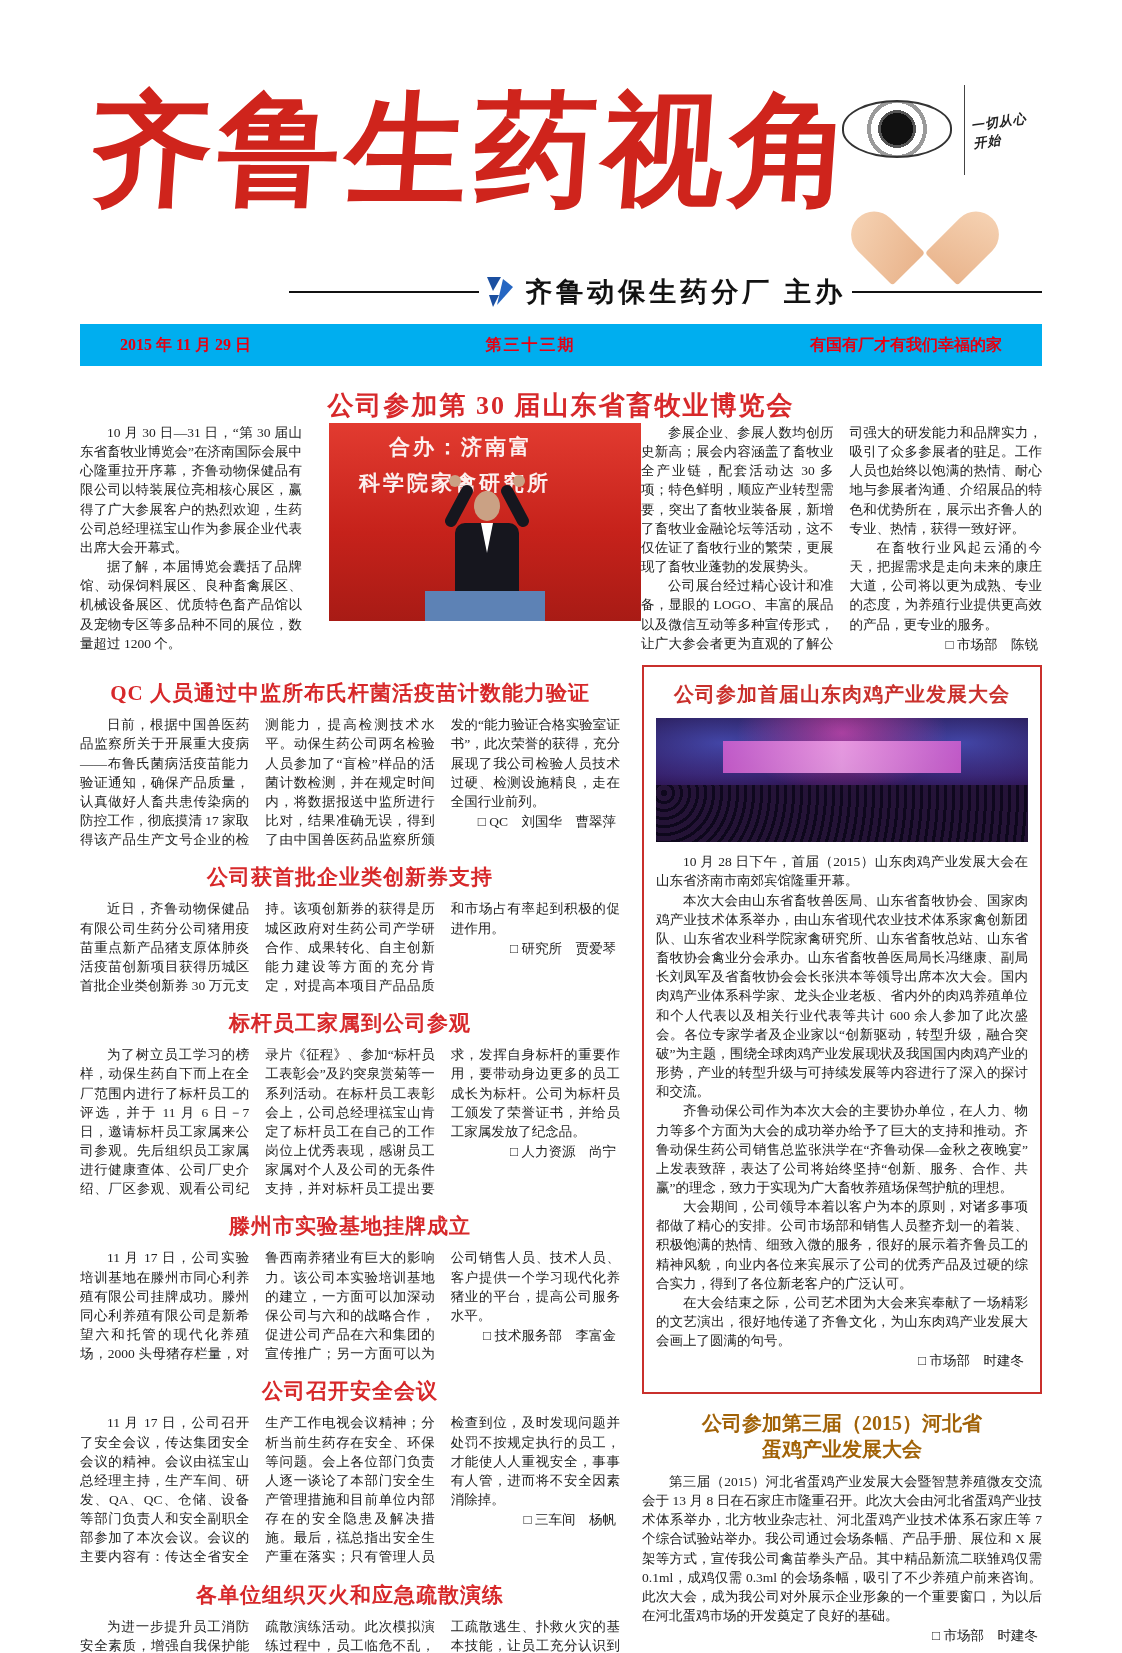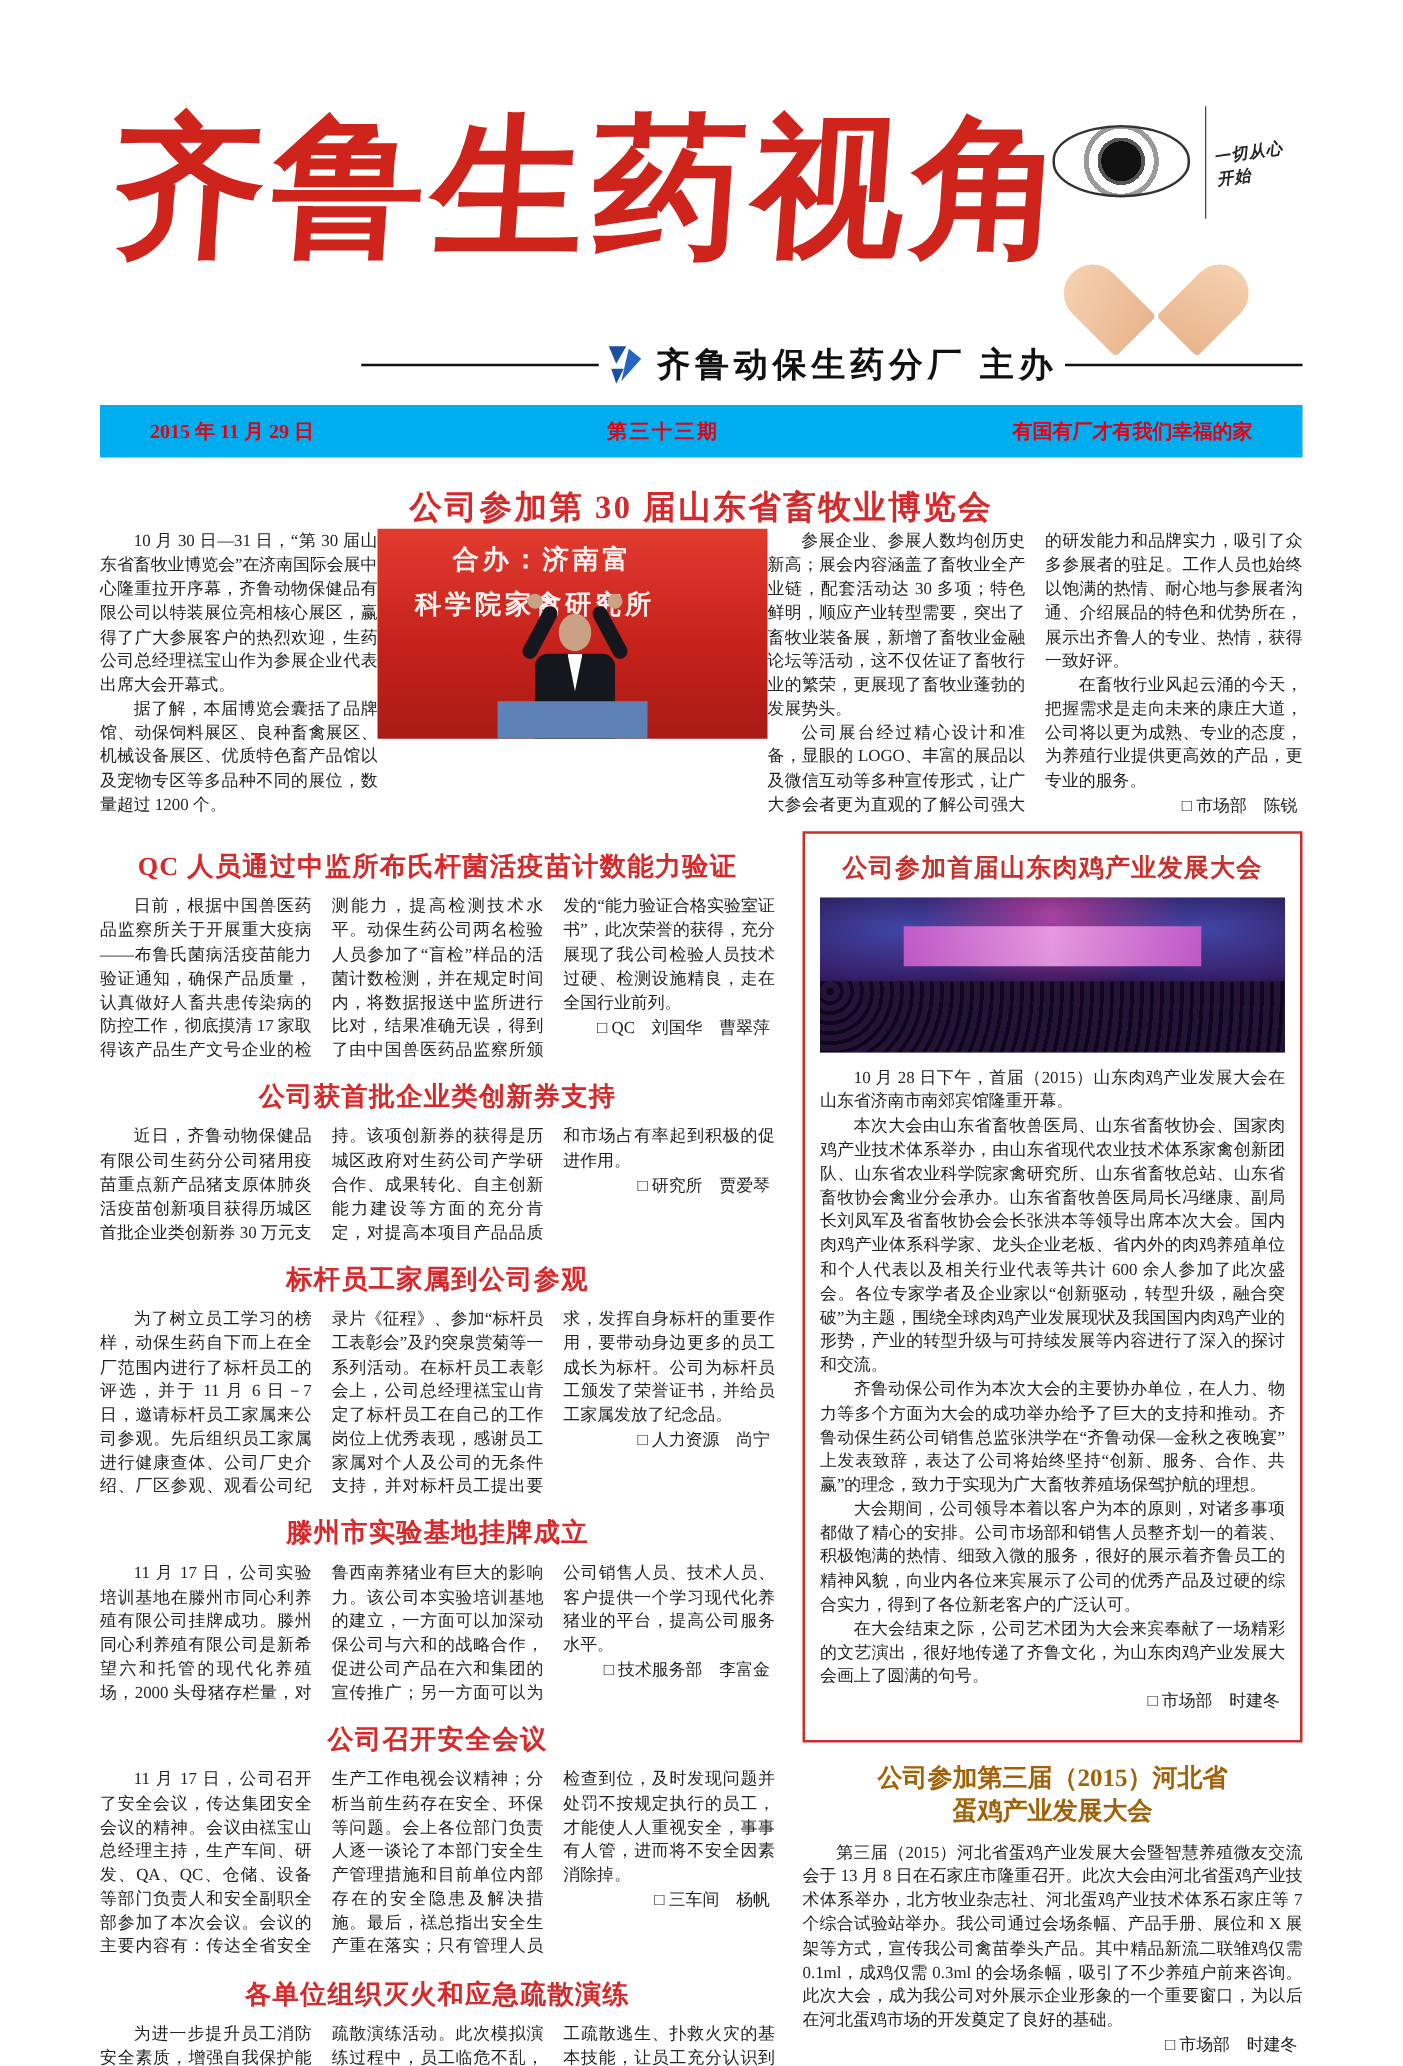--- a/index.html
+++ b/index.html
@@ -68,22 +68,23 @@
   
   p.tx { font-size:13.5px; line-height:1.42; text-align:justify; text-indent:2em; color:#222; }
   .sig { font-size:13.5px; line-height:1.6; text-align:right; color:#222; padding-right:4px; }
   .cols3 { column-count:3; column-gap:16px; }
   .cols2 { column-count:2; column-gap:16px; }
 
   
   .art1 { display:flex; margin-bottom:10px; }
   .art1-col1 { width:222px; flex:0 0 222px; }
   .art1-photo {
-    flex:0 0 312px; height:168px; position:relative; overflow:hidden;
+    flex:0 0 312px; height:198px; position:relative; overflow:hidden;
     background:linear-gradient(180deg,#e23b30 0%,#c6221b 55%,#a81b15 100%);
+    margin-left:27px;
   }
   .art1-photo .ph-txt { color:rgba(255,255,255,.93); font-size:21px; font-weight:bold; letter-spacing:3px; padding:10px 0 0 60px; }
   .art1-photo .ph-txt2 { color:rgba(255,255,255,.93); font-size:21px; font-weight:bold; letter-spacing:3px; padding:8px 0 0 30px; }
   .speaker { position:absolute; left:118px; top:68px; width:80px; height:130px; }
   .speaker .head { width:26px; height:30px; border-radius:50%; background:#caa184; margin:0 auto; }
   .speaker .armL,.speaker .armR { position:absolute; top:-8px; width:12px; height:46px; background:#16161e; border-radius:6px; }
   .speaker .armL { left:6px; transform:rotate(28deg); }
   .speaker .armR { right:6px; transform:rotate(-28deg); }
   .speaker .handL,.speaker .handR { position:absolute; top:-16px; width:12px; height:12px; border-radius:50%; background:#caa184; }
   .speaker .handL { left:2px; } .speaker .handR { right:2px; }

